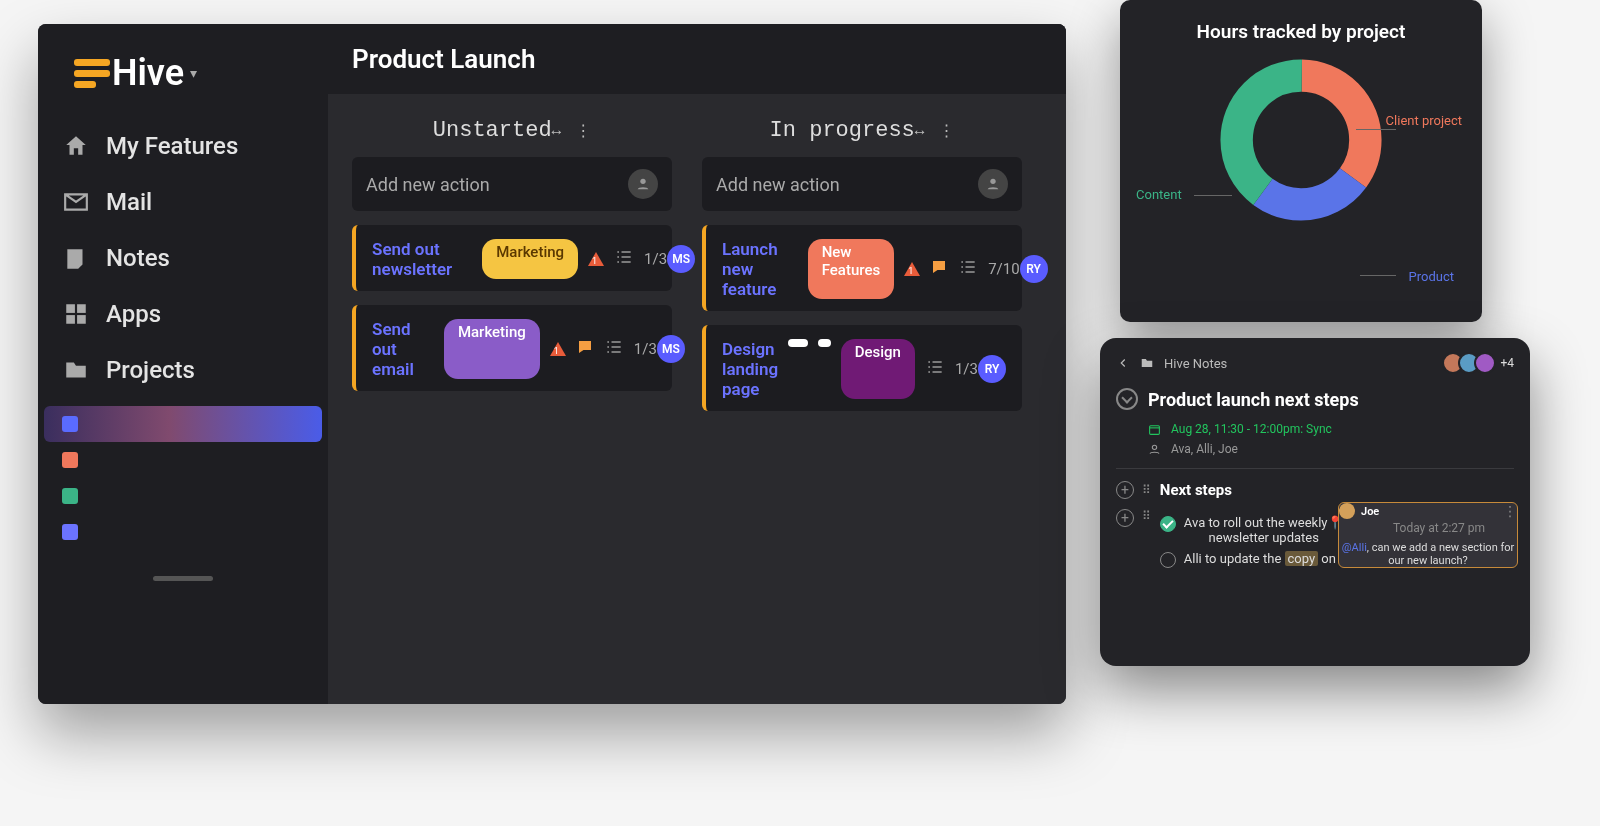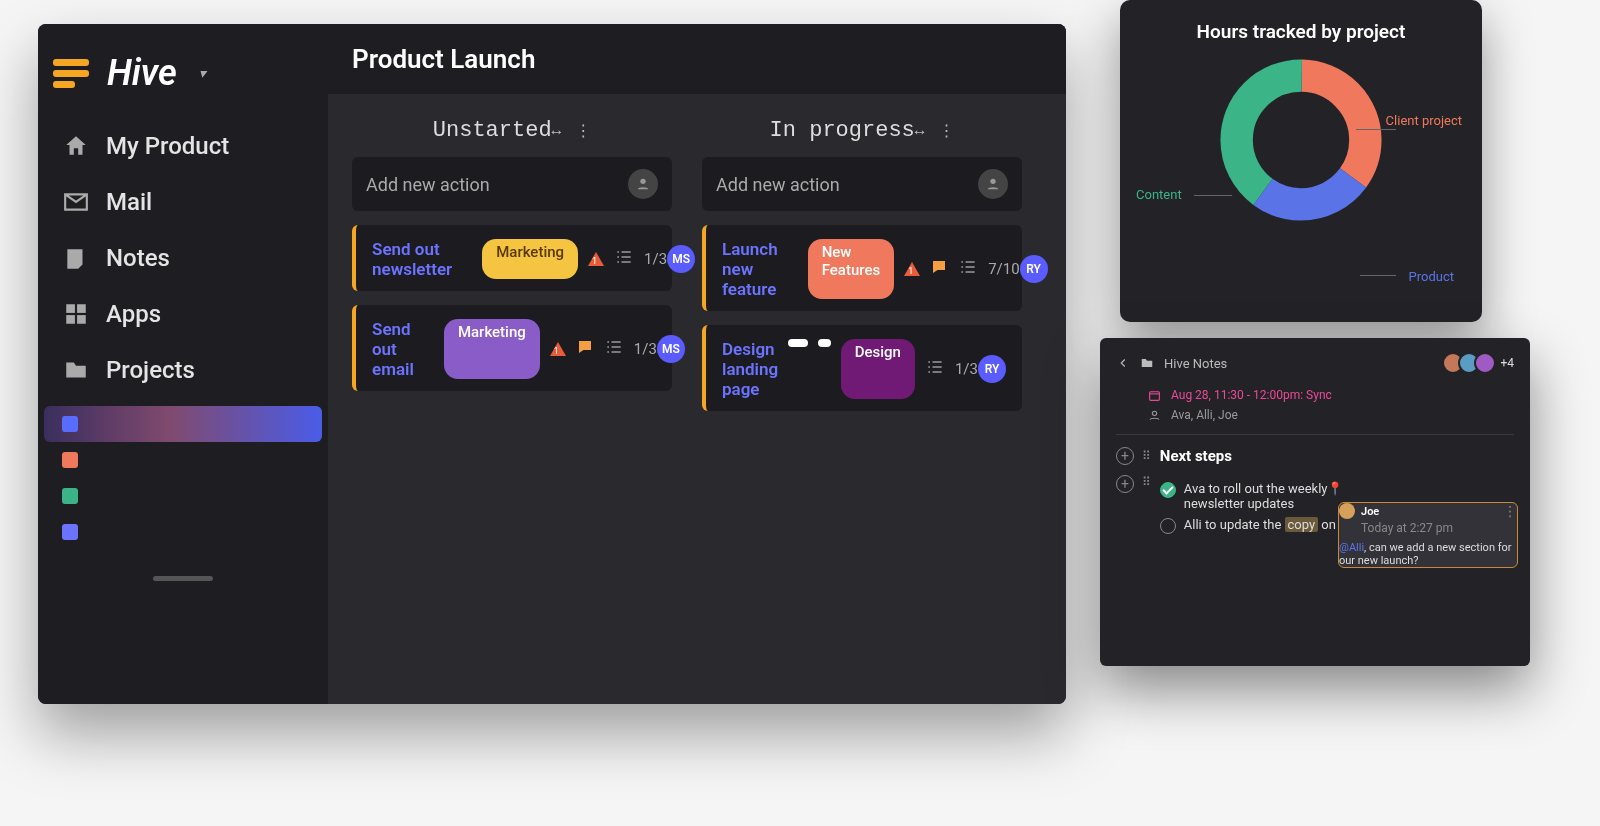--- a/index.html
+++ b/index.html
@@ -29,24 +29,23 @@
   .sidebar {
     width: 290px;
     background: #1e1e22;
     display: flex;
     flex-direction: column;
     padding-top: 16px;
   }
   .brand {
     display: flex;
     align-items: center;
-    padding: 12px 24px 24px 15px;
-    gap: 18px;
+    padding: 12px 24px 24px 36px;
+    gap: 2px;
     cursor: pointer;
-    font-style: italic;
   }
   .brand-logo {
     width: 36px; height: 36px;
     display: flex; flex-direction: column; justify-content: center; gap: 4px;
   }
   .brand-logo span { display:block; height:7px; background:#f5a623; border-radius:3px; }
   .brand-logo span:nth-child(1){ width:100%; }
   .brand-logo span:nth-child(2){ width:100%; }
   .brand-logo span:nth-child(3){ width:60%; }
   .brand-name { color:#fff; font-size:36px; font-weight:600; }
@@ -142,36 +141,37 @@
   .dln-client { top:74px; right:70px; width:40px; }
   .dl-product { color:#5a74e8; top:214px; right:12px; }
   .dln-product { top:220px; right:70px; width:36px; }
   .dl-content { color:#3bb487; top:132px; left:0; }
   .dln-content { top:140px; left:58px; width:38px; }
 
   
   .notes-panel {
     position:absolute; top:338px; right:70px;
     width:430px; height:328px;
-    background:#232327; border-radius:6px;
+    background:#232327; border-radius:16px;
     box-shadow:0 24px 55px rgba(0,0,0,0.45);
     padding:14px 16px;
     color:#ddd;
+    text-align:center;
   }
   .notes-head { display:flex; align-items:center; justify-content:space-between; margin-bottom:14px; }
   .notes-crumb { display:flex; align-items:center; gap:10px; font-size:13px; color:#bbb; }
   .notes-crumb svg { width:14px; height:14px; fill:#bbb; }
   .notes-avatars { display:flex; align-items:center; }
   .mini-av { width:22px; height:22px; border-radius:50%; border:2px solid #232327; margin-left:-6px; }
   .plus-count { font-size:12px; color:#ddd; margin-left:4px; }
   .note-h1-row { display:flex; align-items:center; gap:10px; margin-bottom:12px; }
   .circle-outline { width:22px; height:22px; border:2px solid #888; border-radius:50%; display:flex; align-items:center; justify-content:center; }
   .circle-outline::after { content:""; width:6px; height:6px; border-right:2px solid #888; border-bottom:2px solid #888; transform:rotate(45deg); margin-top:-3px; }
   .note-h1 { color:#fff; font-size:18px; font-weight:700; }
-  .meta-row { display:flex; align-items:center; gap:10px; font-size:12px; color:#ec4899; margin-left:32px; margin-bottom:6px; }
+  .meta-row { display:flex; align-items:center; gap:10px; font-size:12px; color:#22c55e; margin-left:32px; margin-bottom:6px; }
   .meta-row.gray { color:#999; }
   .meta-row svg { width:13px; height:13px; fill:currentColor; }
   .note-divider { height:1px; background:#3a3a3e; margin:12px 0; }
   .steps-row { display:flex; align-items:center; gap:8px; margin-bottom:10px; }
   .plus-circle { width:18px; height:18px; border:1.5px solid #888; border-radius:50%; display:flex; align-items:center; justify-content:center; color:#888; font-size:14px; line-height:1; }
   .drag-dots { color:#888; font-size:12px; letter-spacing:1px; }
   .steps-heading { color:#fff; font-size:15px; font-weight:700; }
   .task-item { display:flex; align-items:flex-start; gap:8px; font-size:13px; margin:6px 0 6px 32px; color:#ddd; }
   .task-item.nested { margin-left:0; }
   .check-circ { width:16px; height:16px; border:1.5px solid #888; border-radius:50%; flex-shrink:0; margin-top:1px; }
@@ -208,21 +208,21 @@
       <div class="brand-name">Hive</div>
       <div class="brand-caret">▾</div>
     </div>
 
     <div class="nav-item">
       <span class="nav-icon">
           <svg viewBox="0 0 24 24">
             <path d="M12 3l9 8h-3v9h-4v-6H10v6H6v-9H3z"></path>
           </svg>
         </span>
-      <span>My Product</span>
+      <span>My Features</span>
     </div>
     <div class="nav-item">
       <span class="nav-icon">
           <svg viewBox="0 0 24 24">
             <path d="M2 5h20v14H2z M2 5l10 7 10-7" fill="none" stroke="#aaa" stroke-width="2"></path>
           </svg>
         </span>
       <span>Mail</span>
     </div>
     <div class="nav-item">
@@ -424,20 +424,24 @@
       <span>Hive Notes</span>
     </div>
     <div class="notes-avatars">
       <span class="mini-av" style="background:#c4785a"></span>
       <span class="mini-av" style="background:#5a9cc4"></span>
       <span class="mini-av" style="background:#a05ac4"></span>
       <span class="plus-count">+4</span>
     </div>
   </div>
 
+  <div class="note-h1-row">
+    <span class="circle-outline"></span>
+    <span class="note-h1">Product launch next steps</span>
+  </div>
   <div class="meta-row">
     <svg viewBox="0 0 24 24">
         <rect x="3" y="5" width="18" height="16" rx="2" fill="none" stroke="currentColor" stroke-width="2"></rect>
         <path d="M3 9h18" stroke="currentColor" stroke-width="2"></path>
       </svg>
     <span>Aug 28, 11:30 - 12:00pm: Sync</span>
   </div>
   <div class="meta-row gray">
     <svg viewBox="0 0 24 24">
         <circle cx="12" cy="8" r="4" fill="none" stroke="currentColor" stroke-width="2"></circle>

